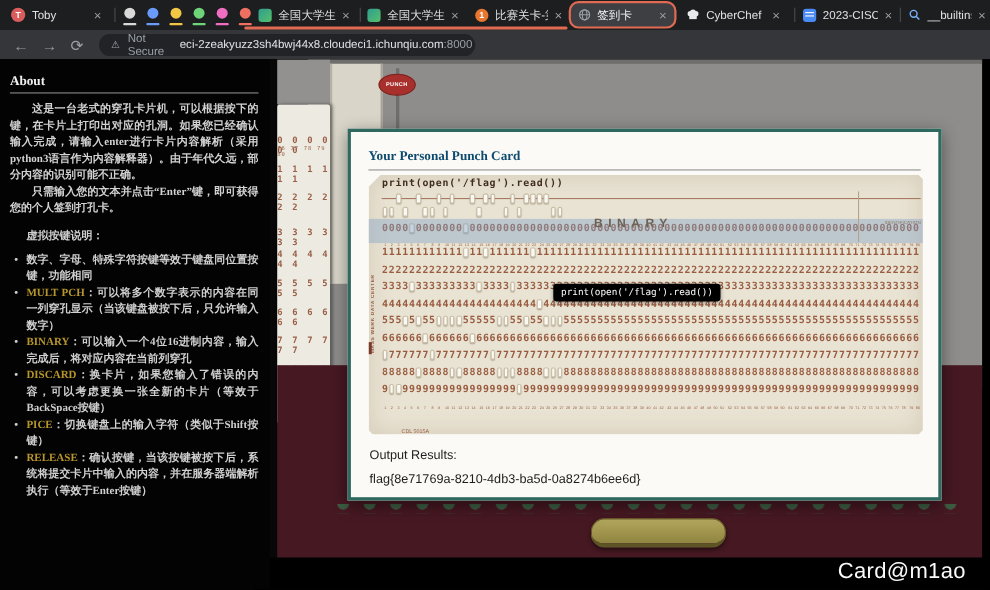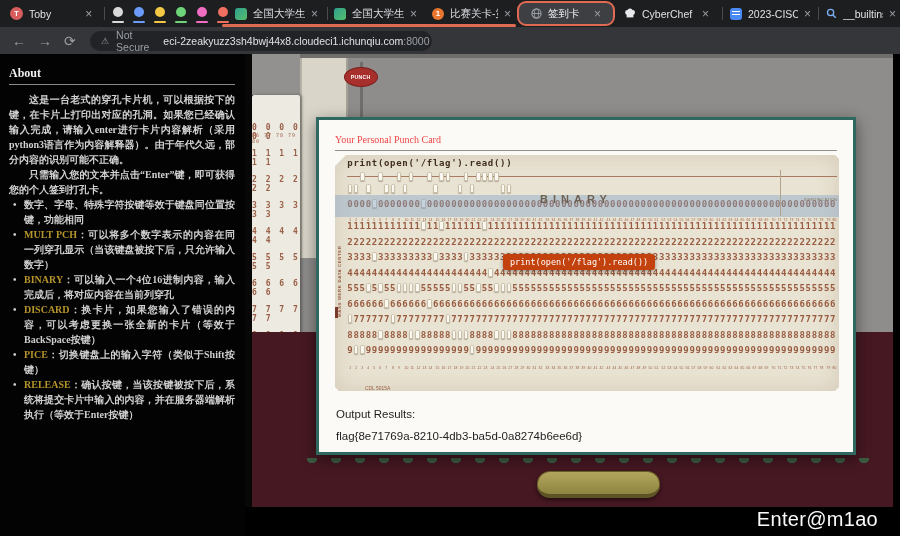--- a/index.html
+++ b/index.html
@@ -9,21 +9,21 @@
   
   .tabbar { position:absolute; left:0; top:0; width:900px; height:27px; background:#1d1e20; }
   .tab-item { position:absolute; top:0; height:27px; display:flex; align-items:center; gap:6px; color:#dfe1e5; font-size:10.5px; }
   .tab-close { color:#9aa0a6; font-size:12px; line-height:1; cursor:default; }
   .tab-sep { position:absolute; top:7px; width:1px; height:13px; background:#4a4b4e; }
   .avatar { width:13px; height:13px; border-radius:50%; background:#d95d5d; color:#fff; font-size:8px; font-weight:bold; display:flex; align-items:center; justify-content:center; }
   .dot-tab { position:absolute; top:0; width:16px; height:27px; display:flex; flex-direction:column; align-items:center; justify-content:flex-start; }
   .dot { width:10px; height:10px; border-radius:50%; margin-top:7px; }
   .dot-bar { width:12px; height:2px; margin-top:4px; border-radius:1px; }
   .group-underline { position:absolute; left:222px; top:24px; width:294px; height:2.5px; background:#e06a52; border-radius:2px; }
-  .active-bubble { position:absolute; left:517px; top:1px; width:98px; height:25px; border:2px solid #e06a52; border-radius:9px; background:#3e3f43; display:flex; align-items:center; gap:6px; padding:0 12px; color:#f1f3f4; font-size:10.5px; }
+  .active-bubble { position:absolute; left:517px; top:1px; width:98px; height:25px; border:2px solid #e06a52; border-radius:9px; background:#3e3f43; display:flex; align-items:center; gap:6px; padding:0 7px; color:#f1f3f4; font-size:10.5px; }
   .ico-sq { width:12px; height:12px; border-radius:3px; }
   .ico-contest { background:linear-gradient(135deg,#2e9e8f,#57c06a); }
   .ico-doc { background:#4a8af4; position:relative; }
   .ico-doc::after { content:""; position:absolute; left:2px; top:3px; width:8px; height:1.5px; background:#fff; box-shadow:0 3px 0 #fff; }
   .ico-circle { width:12px; height:12px; border-radius:50%; background:#e8762e; color:#fff; font-size:8px; font-weight:bold; display:flex; align-items:center; justify-content:center; }
 
   .navbar { position:absolute; left:0; top:27px; width:900px; height:27px; background:#35363a; }
   .nav-ico { position:absolute; top:0; height:27px; display:flex; align-items:center; color:#9aa0a6; font-size:14px; }
   .omnibox { position:absolute; left:90px; top:3.5px; width:342px; height:20px; border-radius:11px; background:#212327; display:flex; align-items:center; gap:7px; padding:0 11px; }
   .omni-warn { color:#9aa0a6; font-size:9px; }
@@ -56,21 +56,21 @@
   .punch-badge span { font-size:7px; font-weight:bold; transform:scale(.72); letter-spacing:.5px; }
   .m-maroon { position:absolute; left:7px; top:278px; width:641px; height:175px; background:#461822; }
   .bumps { position:absolute; left:60px; top:404px; width:575px; height:9px; background:radial-gradient(circle at 7px 0px,#3c5c42 5px,transparent 5.5px); background-size:24px 9px; background-repeat:repeat-x; }
   .slot-button { position:absolute; left:292px; top:417px; width:123px; height:27px; border-radius:13px; background:linear-gradient(#b3a75e,#8f8440); border:1px solid #6b6028; border-bottom:4px solid #5d5426; box-shadow:0 2px 4px rgba(0,0,0,.5); }
   .m-black-bottom { position:absolute; left:0; top:453px; width:655px; height:29px; background:#000; }
   .m-black-right { position:absolute; left:648px; top:0; width:7px; height:482px; background:#000; }
   .watermark { position:absolute; right:22px; top:454px; color:#fafafa; font-size:20px; letter-spacing:.3px; }
 
   
   .modal { position:absolute; left:71px; top:63px; width:540px; height:338px; background:#fbfaf6; border:3px solid #2e685e; padding:14px 16px; box-shadow:0 4px 14px rgba(0,0,0,.45); }
-  .panel-title { font-family:"Liberation Serif","DejaVu Serif",serif; font-size:10px; font-weight:normal; color:#ef4444; }
+  .panel-title { font-family:"Liberation Serif","DejaVu Serif",serif; font-size:12px; font-weight:bold; color:#0c4a6e; }
   .title-rule { border:none; border-bottom:1px solid #909090; margin:5px 0 4px 0; }
   .output-label, .output-flag { position:absolute; left:17px; font-size:11.5px; color:#1e1e1e; }
   .output-label { top:288px; }
   .output-flag { top:310px; }
 
   
   .card { position:relative; width:504px; height:236px; background:#e9e3d3; margin-top:2px;
           clip-path:polygon(11px 0,calc(100% - 4px) 0,100% 4px,100% calc(100% - 4px),calc(100% - 4px) 100%,4px 100%,0 calc(100% - 4px),0 11px);
           box-shadow:inset 0 0 22px rgba(120,90,60,.18); }
   .card-edge { position:absolute; left:1px; top:26px; height:200px; width:10px; }
@@ -89,21 +89,21 @@
   .row-d .cell, .row-d0 .cell { font-family:"DejaVu Sans Mono",monospace; font-size:9px; font-weight:bold; color:#995c41; line-height:15px; }
   .row-n { height:8px; }
   .row-n .cell span { display:inline-block; font-size:8px; color:#995c41; transform:scale(.42); transform-origin:center top; white-space:nowrap; }
   .hole { display:block; width:4.5px; height:9px; margin:2px auto 0; background:#faf8f1; border:1px solid #c9bfa9; border-radius:1.5px; box-shadow:0 1px 1px rgba(90,70,50,.35); }
   .row-12 .hole { margin-top:1.5px; }
   .blue-band { position:absolute; left:-12px; right:-2px; top:40px; height:22px; background:rgba(128,163,199,.42); pointer-events:none; }
   .brand { position:absolute; left:205px; top:38px; font-size:11px; font-weight:bold; letter-spacing:5px; color:#6e6152; }
   .ident { position:absolute; right:2px; top:42px; font-size:7px; color:#8a7a68; transform:scale(.6); transform-origin:right top; }
   .ident-line { position:absolute; right:58px; top:15px; width:1px; height:46px; background:#b3a28c; }
   .card-bottom-label { position:absolute; left:30px; bottom:0; font-size:7px; color:#995c41; transform:scale(.7); transform-origin:left bottom; }
-  .tooltip { position:absolute; left:168px; top:99px; background:#c2410c; color:#fff; font-size:8.5px; font-family:"DejaVu Sans Mono",monospace; padding:3px 7px; border-radius:3px; white-space:nowrap; box-shadow:0 1px 4px rgba(0,0,0,.4); }
+  .tooltip { position:absolute; left:168px; top:99px; background:#000000; color:#fff; font-size:8.5px; font-family:"DejaVu Sans Mono",monospace; padding:3px 7px; border-radius:3px; white-space:nowrap; box-shadow:0 1px 4px rgba(0,0,0,.4); }
 
   svg { display:block; }
 </style>
 </head>
 <body>
 
 <div class="stage">
 
   <div class="tabbar">
     <div class="tab-item" style="left:10px;width:92px;">
@@ -207,20 +207,21 @@
       <span class="omni-url"><span>eci-2zeakyuzz3sh4bwj44x8.cloudeci1.ichunqiu.com</span><span class="omni-port">:8000</span></span>
     </div>
   </div>
 
   <div class="page">
 
     <div class="sidebar">
       <div class="sb-h">About</div>
       <p class="sb-p">这是一台老式的穿孔卡片机，可以根据按下的键，在卡片上打印出对应的孔洞。如果您已经确认输入完成，请输入enter进行卡片内容解析（采用python3语言作为内容解释器）。由于年代久远，部分内容的识别可能不正确。</p>
       <p class="sb-p">只需输入您的文本并点击“Enter”键，即可获得您的个人签到打孔卡。</p>
+      <p class="sb-sub">虚拟按键说明：</p>
       <ul class="sb-list" id="sb-bullets">
           <li><span>数字、字母、特殊字符按键等效于键盘同位置按键，功能相同</span></li>
           <li><span class="kw">MULT PCH</span><span>：可以将多个数字表示的内容在同一列穿孔显示（当该键盘被按下后，只允许输入数字）</span></li>
           <li><span class="kw">BINARY</span><span>：可以输入一个4位16进制内容，输入完成后，将对应内容在当前列穿孔</span></li>
           <li><span class="kw">DISCARD</span><span>：换卡片，如果您输入了错误的内容，可以考虑更换一张全新的卡片（等效于BackSpace按键）</span></li>
           <li><span class="kw">PICE</span><span>：切换键盘上的输入字符（类似于Shift按键）</span></li>
           <li><span class="kw">RELEASE</span><span>：确认按键，当该按键被按下后，系统将提交卡片中输入的内容，并在服务器端解析执行（等效于Enter按键）</span></li>
         </ul>
     </div>
 
@@ -228,21 +229,21 @@
       <div class="m-gray">
         <div class="m-seam"></div>
       </div>
       <div class="m-beige"></div>
       <div class="m-gray2"></div>
       <div class="m-card-strip" id="bg-card">
           <div class="strip-row" style="top: 28px;">0 0 0 0 0 0</div>
           <div class="strip-row strip-nums" style="top: 37px;">76 77 78 79 80</div>
           <div class="strip-row" style="top: 54px;">1 1 1 1 1 1</div>
           <div class="strip-row" style="top: 80px;">2 2 2 2 2 2</div>
-          <div class="strip-row" style="top: 106px;">3 3 3 3 3 3</div>
+          <div class="strip-row" style="top: 112px;">3 3 3 3 3 3</div>
           <div class="strip-row" style="top: 132px;">4 4 4 4 4 4</div>
           <div class="strip-row" style="top: 158px;">5 5 5 5 5 5</div>
           <div class="strip-row" style="top: 184px;">6 6 6 6 6 6</div>
           <div class="strip-row" style="top: 210px;">7 7 7 7 7 7</div>
           <div class="strip-row" style="top: 236px;">8 8 8 8 8 8</div>
           <div class="strip-row" style="top: 262px;">9 9 9 9 9 9</div>
           <div class="strip-row strip-nums" style="top: 271px;">76 77 78 79 80</div>
         </div>
       <div class="punch-badge">
           <span>PUNCH</span>
@@ -1621,16 +1622,16 @@
           <div class="ident-line"></div>
           <div class="ident">IDENTIFICATION</div>
           <div class="card-bottom-label">CDL  5015A</div>
           <div class="tooltip">print(open('/flag').read())</div>
         </div>
 
         <div class="output-label">Output Results:</div>
         <div class="output-flag">flag{8e71769a-8210-4db3-ba5d-0a8274b6ee6d}</div>
       </div>
 
-      <div class="watermark">Enter@m1ao</div>
+      <div class="watermark">Card@m1ao</div>
     </div>
   </div>
 </div>
 
 </body></html>

